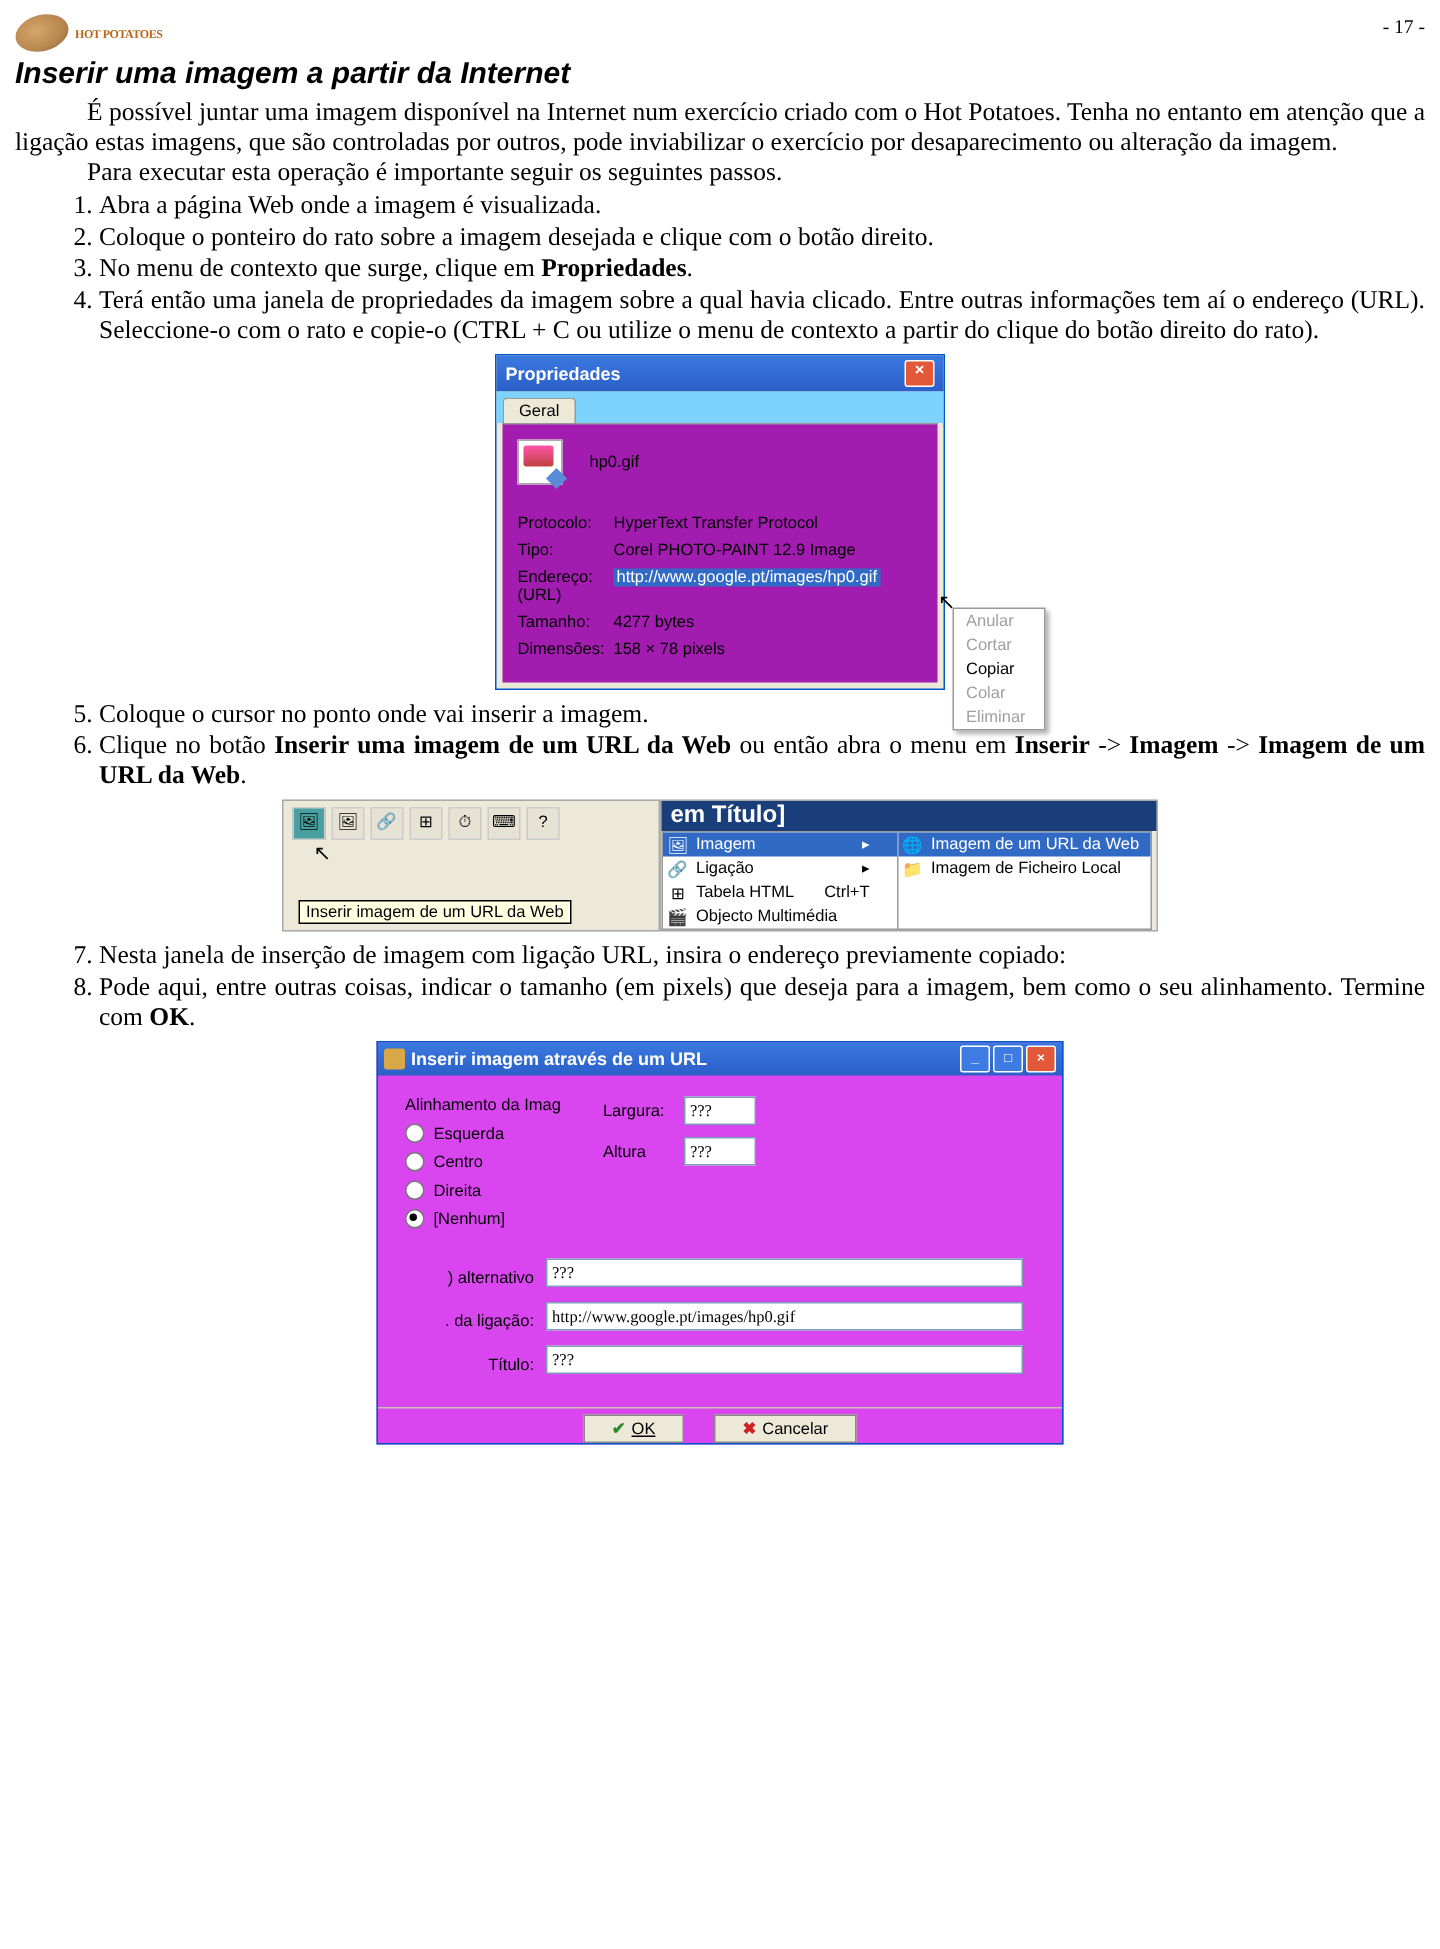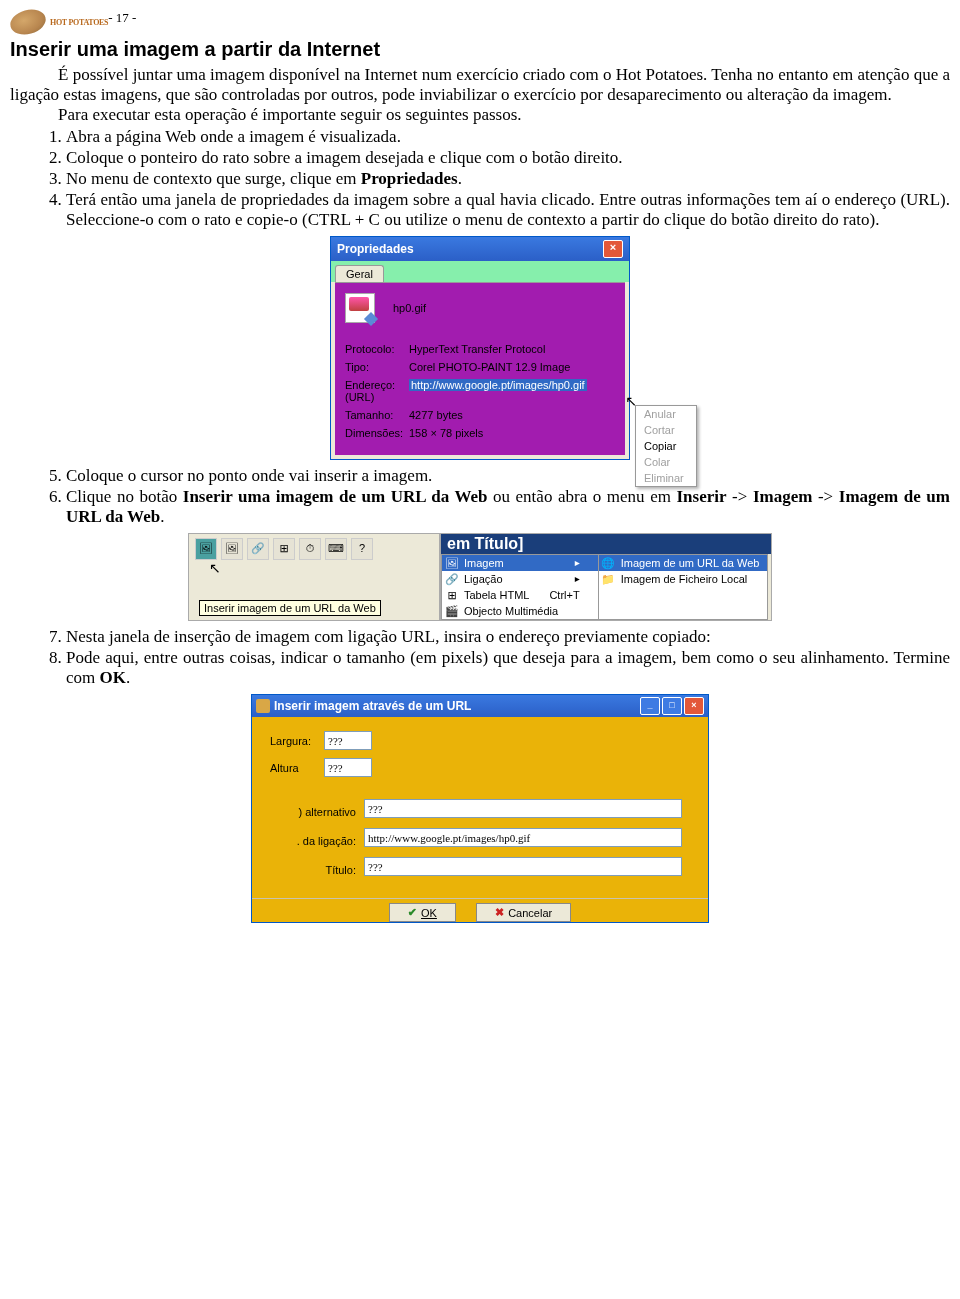--- a/index.html
+++ b/index.html
@@ -1,31 +1,31 @@
 <!DOCTYPE html>
 <html><head>
 <meta charset="utf-8">
 <style>
 body{margin:0;padding:10px 10px 10px 10px;font-family:"Times New Roman",serif;font-size:17px;color:#000;background:#fff;width:940px}
-.header{display:flex;justify-content:flex-start;align-items:flex-start;margin-bottom:4px}
+.header{display:flex;justify-content:space-between;align-items:flex-start;margin-bottom:4px}
 .logo{display:flex;align-items:center;gap:4px}
 .potato{width:36px;height:24px;background:radial-gradient(ellipse at 40% 40%,#d4a76a,#b8864f 60%,#8b6738);border-radius:50%;transform:rotate(-15deg)}
 .logo-text{font-size:8px;font-weight:bold;color:#b8691e;letter-spacing:-0.3px}
 .pagenum{font-size:13px}
-h2{font-family:Arial,sans-serif;font-weight:bold;font-size:20px;margin:0 0 4px 0}
+h2{font-family:Arial,sans-serif;font-weight:bold;font-style:italic;font-size:20px;margin:0 0 4px 0}
 p{margin:0;text-align:justify}
 .indent{text-indent:48px}
 ol{margin:2px 0;padding-left:56px}
 ol li{text-align:justify;padding-left:0;margin-bottom:1px}
 b{font-weight:bold}
 .figwrap{text-align:center;margin:6px 0}
 .propbox{display:inline-block;text-align:left;position:relative;width:298px;background:#ece9d8;border:1px solid #0058c8;font-family:Tahoma,sans-serif;font-size:11px}
 .titlebar{background:linear-gradient(#3a79e0,#2b5fc7);color:#fff;padding:3px 6px;font-weight:bold;font-size:12px;display:flex;justify-content:space-between;align-items:center}
 .xbtn{width:18px;height:16px;background:#e35839;border:1px solid #fff;border-radius:2px;color:#fff;font-size:11px;line-height:13px;text-align:center;font-weight:bold}
-.tabbar{padding:4px 4px 0 4px;background:#86efac}
+.tabbar{padding:4px 4px 0 4px;background:#7dd3fc}
 .tab{display:inline-block;background:#ece9d8;border:1px solid #999;border-bottom:none;padding:2px 10px;font-size:11px;border-radius:3px 3px 0 0}
 .tabbody{background:#a21caf;border-top:1px solid #999;margin:0 4px 4px 4px;padding:10px}
 .iconfn{display:flex;align-items:center;gap:18px;margin-bottom:20px}
 .picicon{width:28px;height:28px;border:1px solid #aaa;background:#fff;position:relative}
 .picicon::before{content:"";position:absolute;left:3px;top:3px;width:20px;height:14px;background:linear-gradient(#f5a,#c04040);border-radius:2px}
 .picicon::after{content:"";position:absolute;right:-2px;bottom:-2px;width:10px;height:10px;background:#5a8bd6;transform:rotate(45deg)}
 .proprow{display:flex;margin-bottom:6px;font-size:11px}
 .proplbl{width:64px;color:#000}
 .propval{flex:1}
 .urlsel{background:#316ac5;color:#fff;padding:0 2px;display:inline-block}
@@ -43,21 +43,21 @@
 .menubar span{margin-right:10px}
 .titlestrip{background:#1a3e7a;color:#fff;font-size:16px;padding:1px 6px;font-weight:bold}
 .submenu{background:#fff;border:1px solid #999;display:inline-block;vertical-align:top;font-size:11px}
 .submenu .row{padding:2px 18px 2px 22px;position:relative;display:flex;justify-content:space-between;gap:20px}
 .submenu .row .ic{position:absolute;left:3px;width:14px;height:14px;font-size:11px;text-align:center}
 .hl{background:#316ac5;color:#fff}
 .arrow::after{content:"▸";margin-left:6px;font-size:10px}
 .submenu2{background:#fff;border:1px solid #999;display:inline-block;vertical-align:top;font-size:11px;margin-left:-1px}
 .submenu2 .row{padding:2px 8px 2px 22px;position:relative}
 .submenu2 .row .ic{position:absolute;left:3px;width:14px;height:14px}
-.dlgbox{display:inline-block;text-align:left;width:456px;background:#eab308;border:1px solid #0058c8;font-family:Tahoma,sans-serif;font-size:11px}
+.dlgbox{display:inline-block;text-align:left;width:456px;background:#d946ef;border:1px solid #0058c8;font-family:Tahoma,sans-serif;font-size:11px}
 .dlgtitle{background:linear-gradient(#3a79e0,#2b5fc7);color:#fff;padding:2px 4px;font-weight:bold;font-size:12px;display:flex;justify-content:space-between;align-items:center}
 .winbtns{display:flex;gap:2px}
 .winbtn{width:18px;height:16px;background:#3e7be3;border:1px solid #fff;border-radius:2px;color:#fff;font-size:9px;line-height:14px;text-align:center}
 .winbtn.red{background:#e35839}
 .dlgbody{padding:14px 18px 6px 18px}
 .dlgcols{display:flex;gap:28px}
 .alignbox{font-size:11px}
 .grouplbl{margin-bottom:6px}
 .radio{display:flex;align-items:center;gap:6px;margin-bottom:6px}
 .rcir{width:11px;height:11px;border:1px solid #777;border-radius:50%;background:#fff;position:relative}
@@ -207,20 +207,39 @@
           <span>Inserir imagem através de um URL</span>
         </span>
       <div class="winbtns">
         <div class="winbtn">_</div>
         <div class="winbtn">□</div>
         <div class="winbtn red">×</div>
       </div>
     </div>
     <div class="dlgbody">
       <div class="dlgcols">
+        <div class="alignbox">
+          <div class="grouplbl">Alinhamento da Imag</div>
+          <div class="radio">
+              <div class="rcir"></div>
+              <span>Esquerda</span>
+            </div>
+          <div class="radio">
+              <div class="rcir"></div>
+              <span>Centro</span>
+            </div>
+          <div class="radio">
+              <div class="rcir"></div>
+              <span>Direita</span>
+            </div>
+          <div class="radio">
+              <div class="rcir sel"></div>
+              <span>[Nenhum]</span>
+            </div>
+        </div>
         <div>
           <div class="dimrow">
               <label>Largura:</label>
               <input class="txtinput" style="width: 40px;" value="???">
             </div>
           <div class="dimrow">
               <label>Altura</label>
               <input class="txtinput" style="width: 40px;" value="???">
             </div>
         </div>

